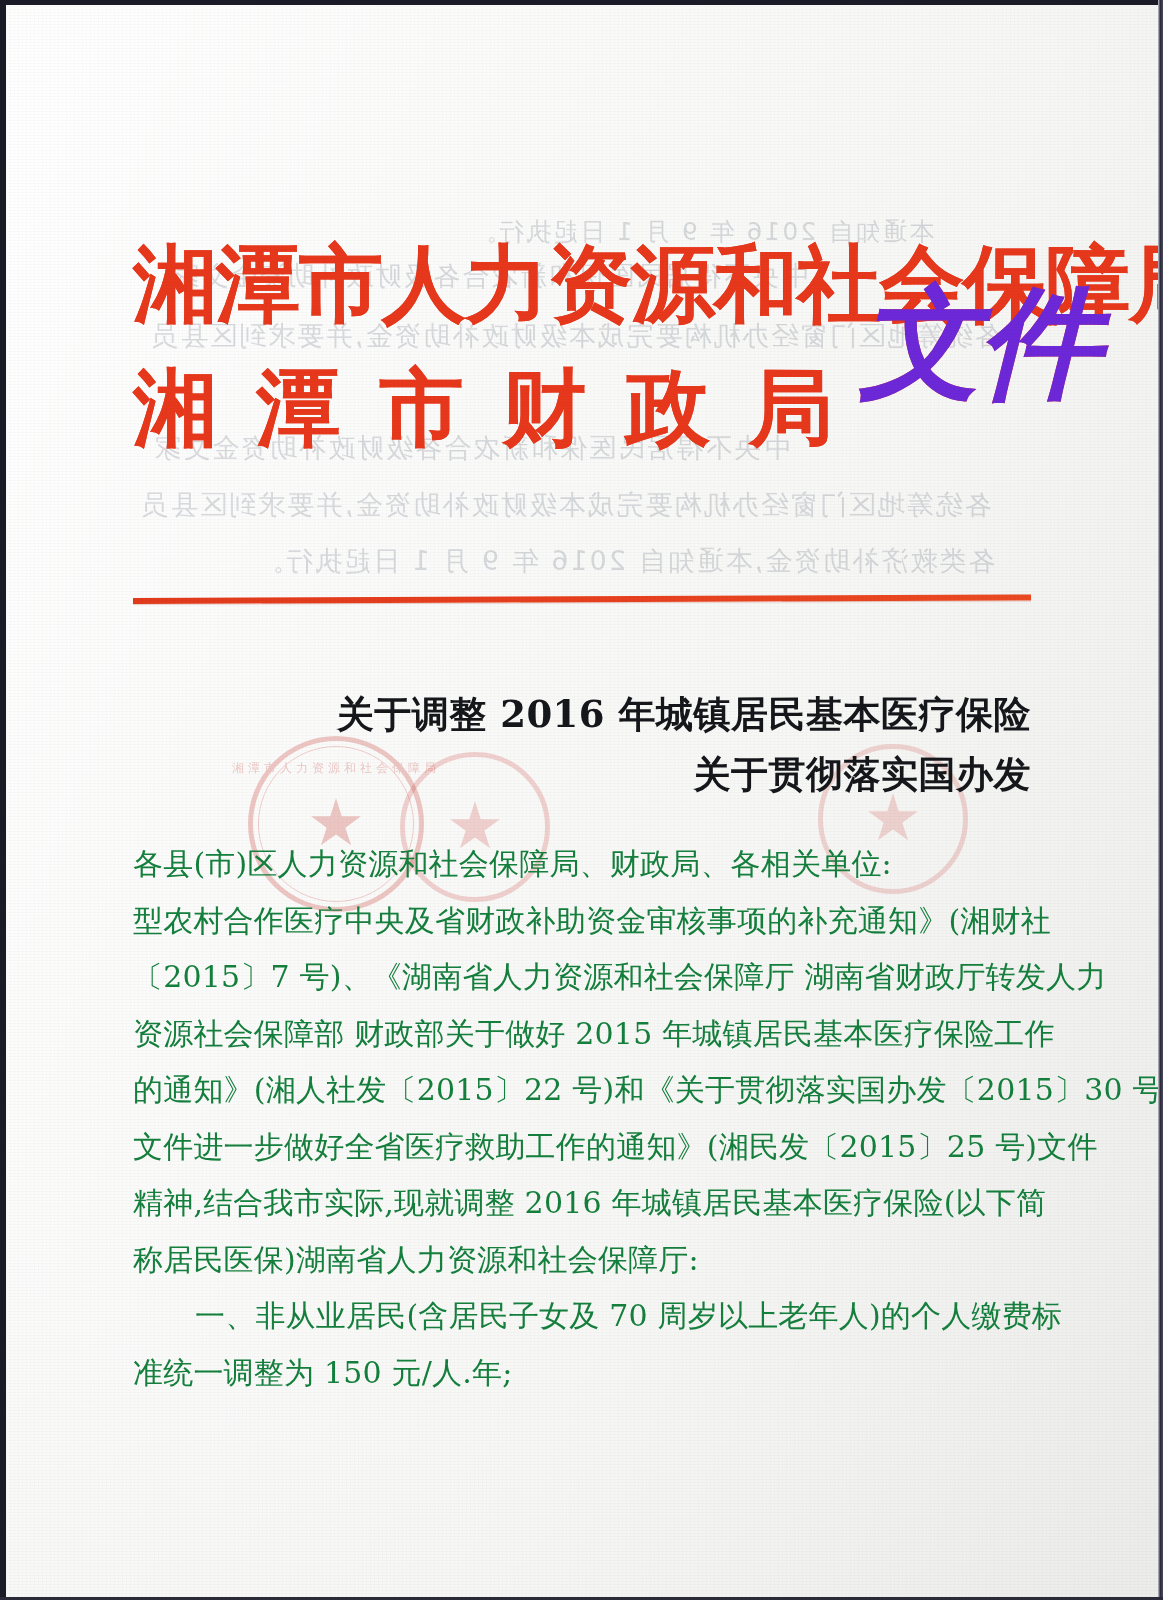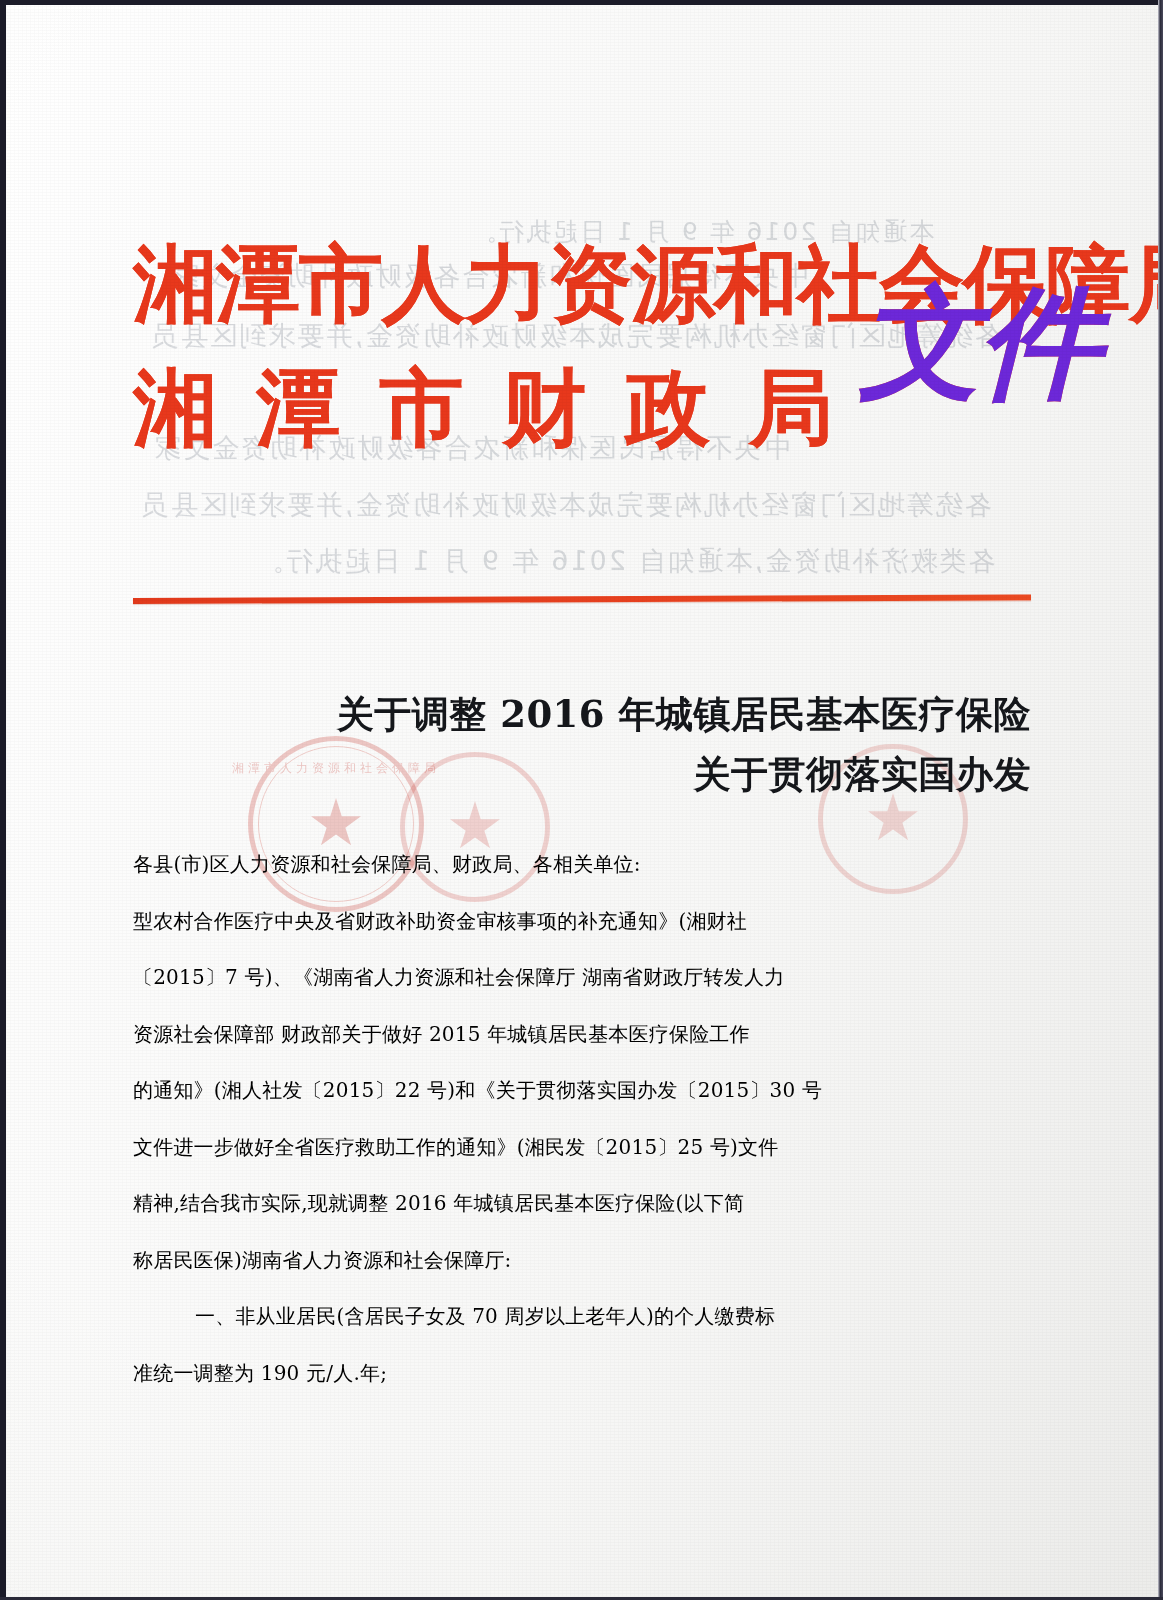--- a/index.html
+++ b/index.html
@@ -199,22 +199,22 @@
   }
 
   
   .body-text {
     position: absolute;
     left: 133px;
     top: 836px;
     width: 900px;
     z-index: 12;
     font-family: "DejaVu Serif", serif;
-    font-size: 20px;
-    color: #000000;
+    font-size: 30px;
+    color: #15803d;
   }
   .para {
     line-height: 56.5px;
     letter-spacing: .2px;
   }
   .para .ln {
     display: block;
     white-space: nowrap;
   }
   .indent { padding-left: 62px; }
@@ -301,21 +301,21 @@
       <span class="ln">〔2015〕7 号)、《湖南省人力资源和社会保障厅 湖南省财政厅转发人力</span>
       <span class="ln">资源社会保障部 财政部关于做好 2015 年城镇居民基本医疗保险工作</span>
       <span class="ln">的通知》(湘人社发〔2015〕22 号)和《关于贯彻落实国办发〔2015〕30 号</span>
       <span class="ln">文件进一步做好全省医疗救助工作的通知》(湘民发〔2015〕25 号)文件</span>
       <span class="ln">精神,结合我市实际,现就调整 2016 年城镇居民基本医疗保险(以下简</span>
       <span class="ln">称居民医保)湖南省人力资源和社会保障厅:</span>
     </div>
 
     <div class="para">
       <span class="ln indent">一、非从业居民(含居民子女及 70 周岁以上老年人)的个人缴费标</span>
-      <span class="ln">准统一调整为 190 元/人.年;</span>
+      <span class="ln">准统一调整为 150 元/人.年;</span>
     </div>
 
   </div>
 
   <div class="noise"></div>
 
   <div class="edge edge-top"></div>
   <div class="edge edge-left"></div>
   <div class="edge edge-right"></div>
   <div class="edge edge-bottom"></div>

